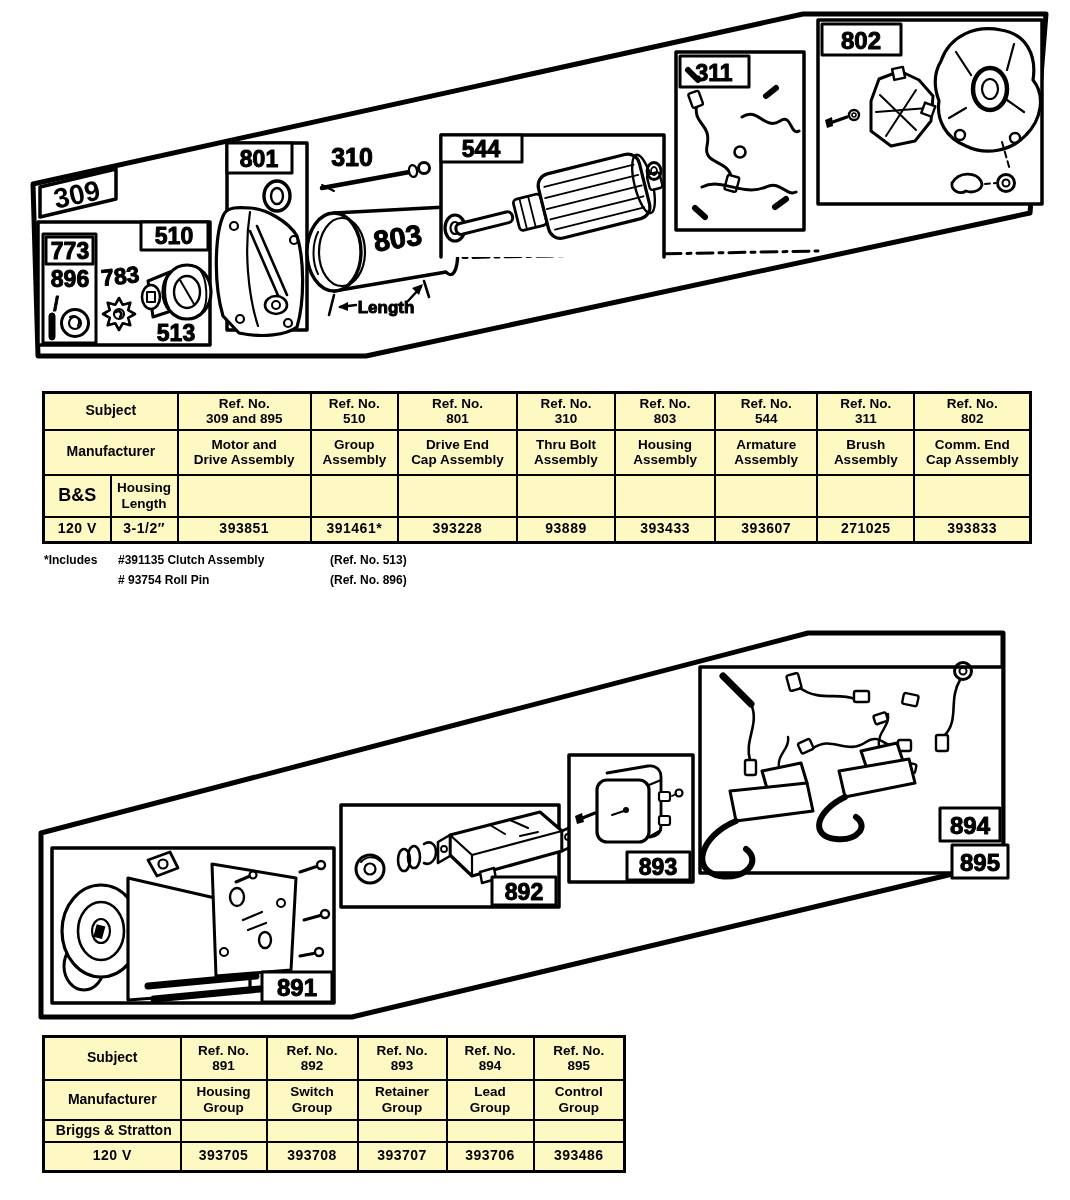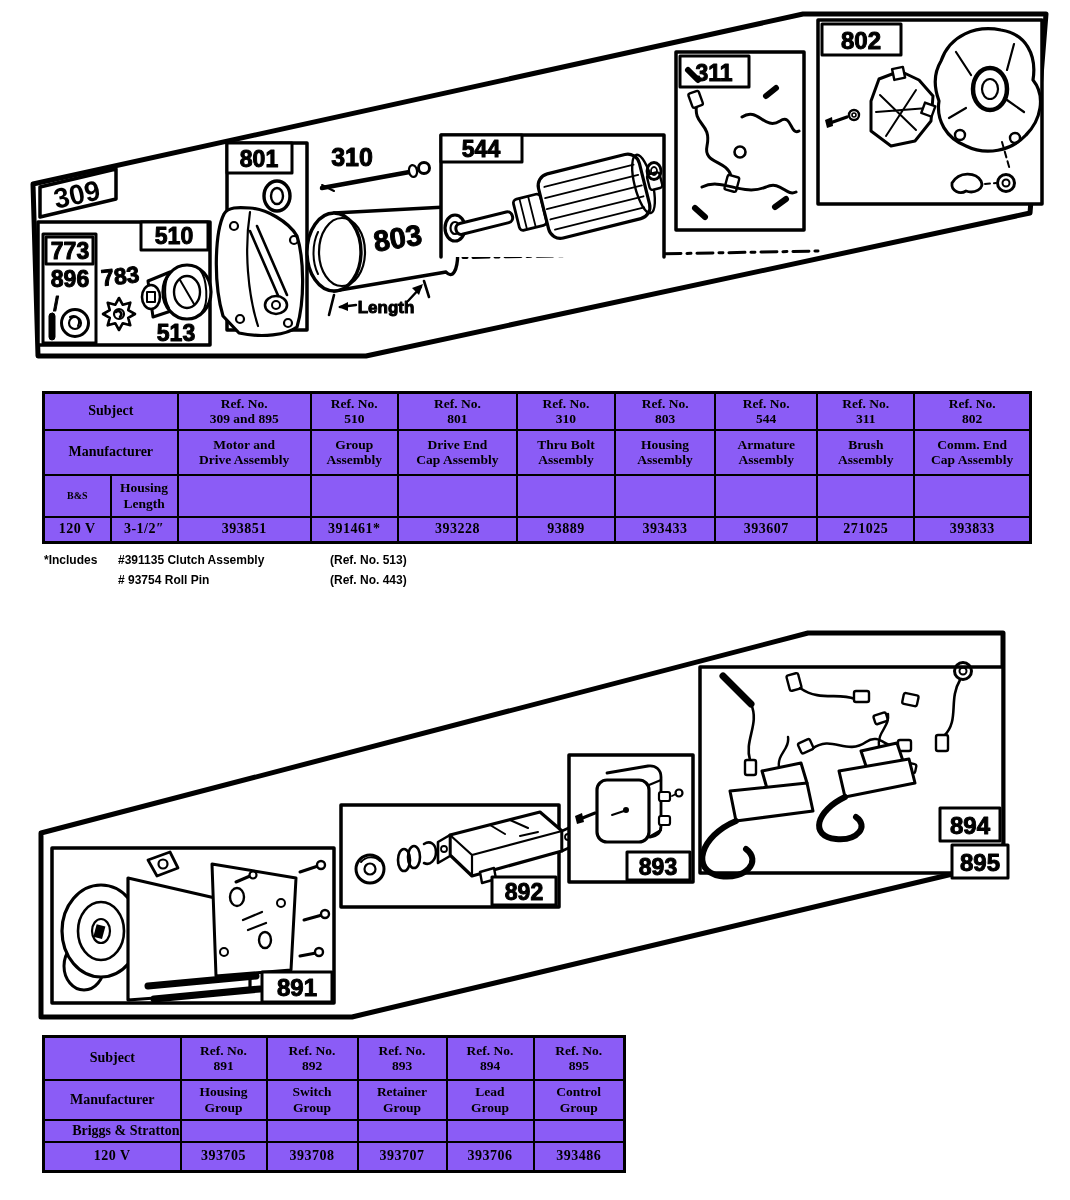--- a/index.html
+++ b/index.html
@@ -4,29 +4,29 @@
 <style>
   html,body{margin:0;padding:0;}
   body{
     width:1070px;height:1200px;position:relative;background:#ffffff;
     font-family:"Liberation Sans",sans-serif;font-weight:700;color:#000;
     overflow:hidden;
   }
   svg{position:absolute;left:0;}
   svg text{font-family:"Liberation Sans",sans-serif;font-weight:700;fill:#000;}
   .ptable{position:absolute;}
-  table{border-collapse:collapse;table-layout:fixed;background:#8b5cf6;font-family:Liberation Serif, serif;}
+  table{border-collapse:collapse;table-layout:fixed;background:#fef9c3;}
   td{
     border:2.5px solid #000;text-align:center;vertical-align:middle;
     padding:0;line-height:1.12;font-size:13.5px;overflow:hidden;
   }
   .t-outer{border:3.5px solid #000;}
   td .l2{display:block;}
   .valcell{font-size:14px;letter-spacing:.5px;}
-  .brandcell{font-size:14px;text-align:right;padding-left:3px;}
+  .brandcell{font-size:14px;text-align:center;padding-left:3px;}
   .fns{position:absolute;left:44px;top:553px;font-size:12px;}
   .fn{display:grid;grid-template-columns:74px 212px auto;height:20px;white-space:pre;}
   .fn span{display:block;}
 </style>
 </head>
 <body>
 
 <svg width="1070" height="378" viewBox="0 0 1070 378" style="top:0;">
   <g stroke="#000" fill="none" stroke-linecap="round" stroke-linejoin="round">
 
@@ -273,21 +273,21 @@
       <td>
             <span class="l2">Brush</span>
             <span class="l2">Assembly</span>
           </td>
       <td>
             <span class="l2">Comm. End</span>
             <span class="l2">Cap Assembly</span>
           </td>
     </tr>
     <tr style="height:42px">
-      <td style="font-size:10px">B&amp;S</td>
+      <td style="font-size:18px">B&amp;S</td>
       <td>
             <span class="l2">Housing</span>
             <span class="l2">Length</span>
           </td>
       <td></td>
           <td></td>
       <td></td>
           <td></td>
       <td></td>
           <td></td>
@@ -312,21 +312,21 @@
 
 <div class="fns">
   <div class="fn">
     <span>*Includes</span>
     <span>#391135 Clutch Assembly</span>
     <span>(Ref. No. 513)</span>
   </div>
   <div class="fn">
     <span></span>
     <span># 93754 Roll Pin</span>
-    <span>(Ref. No. 443)</span>
+    <span>(Ref. No. 896)</span>
   </div>
 </div>
 
 <svg width="1070" height="410" viewBox="0 0 1070 410" style="top:620px;">
   <g stroke="#000" fill="none" stroke-linecap="round" stroke-linejoin="round">
     <path d="M41,213 L808,13 L1003,13 L1003,242 L352,397 L41,397 Z" stroke-width="5"></path>
 
     <g>
       <rect x="52" y="228" width="282" height="155" fill="#fff" stroke-width="3.5"></rect>
       <g>

